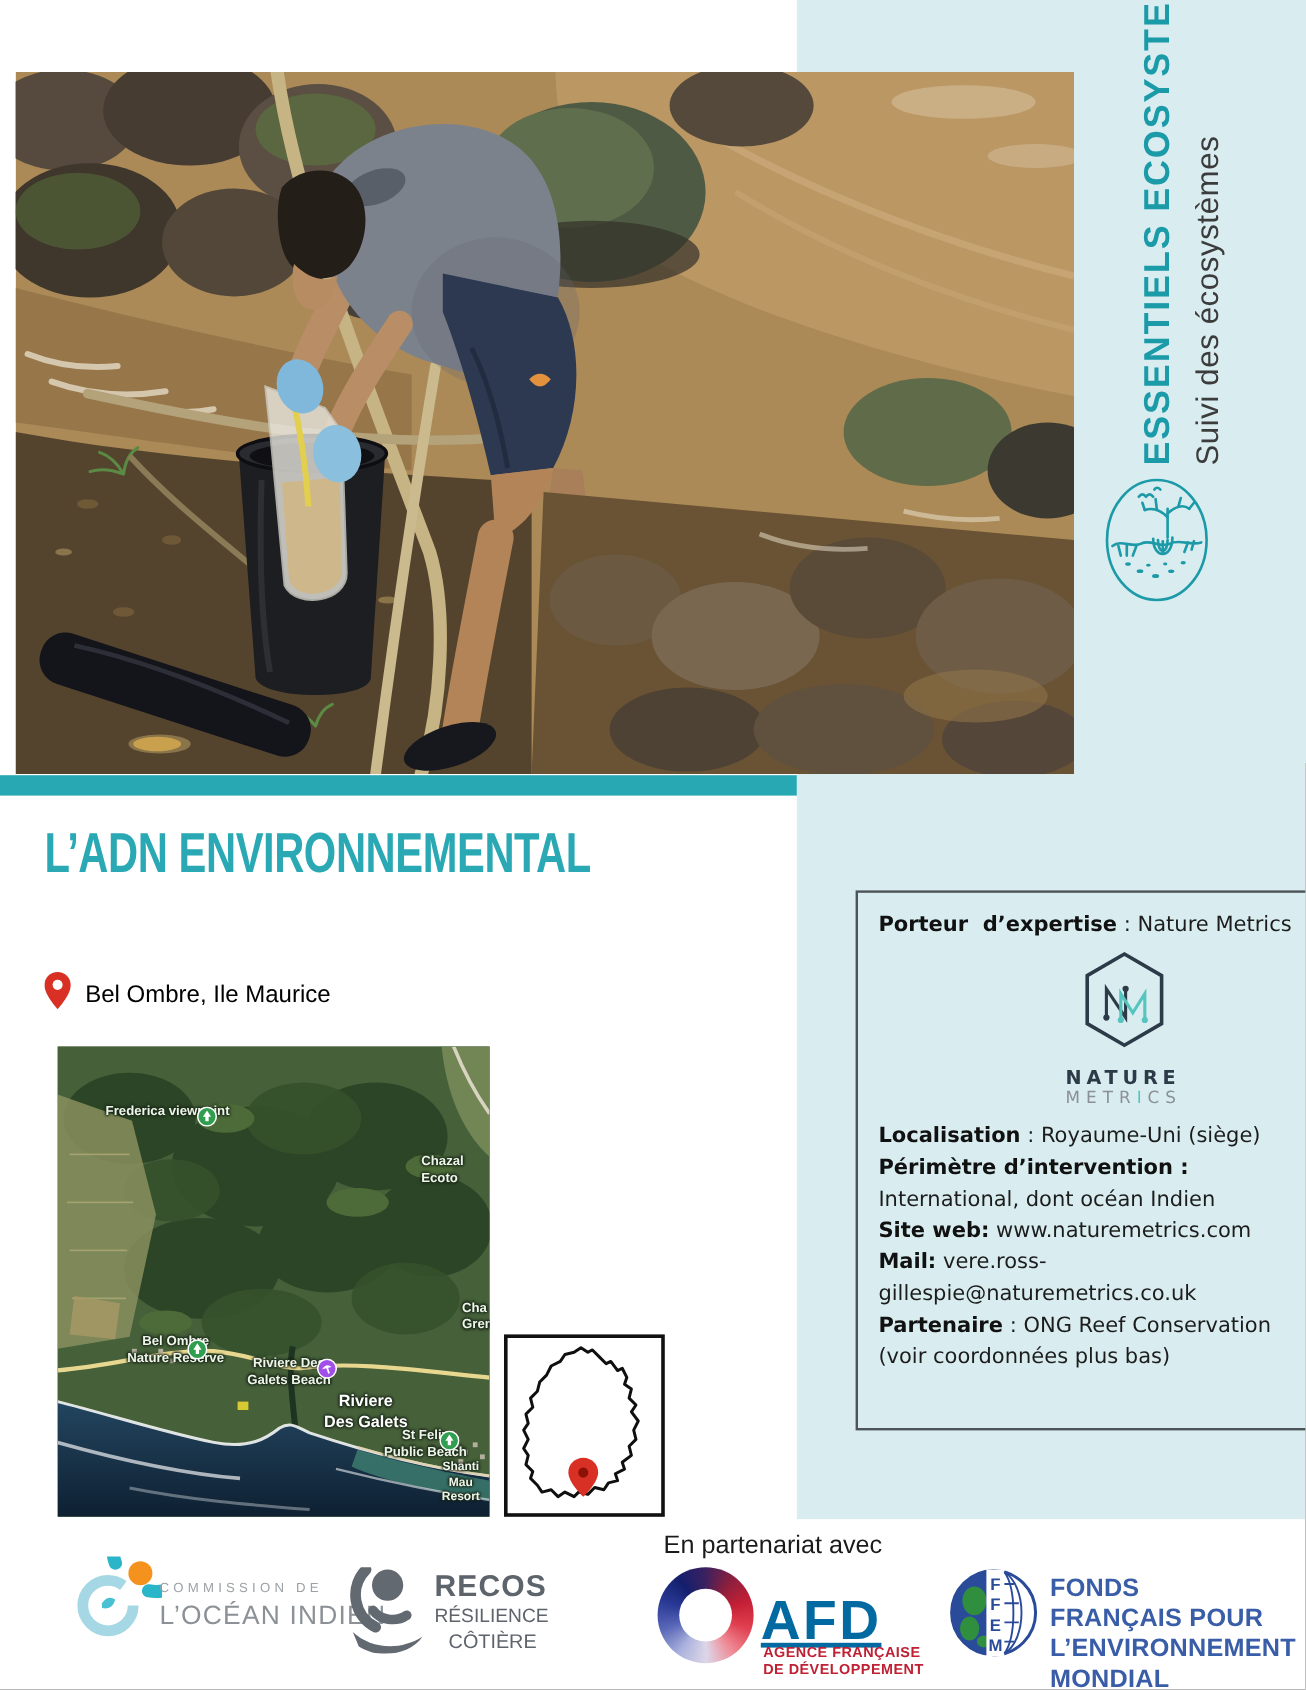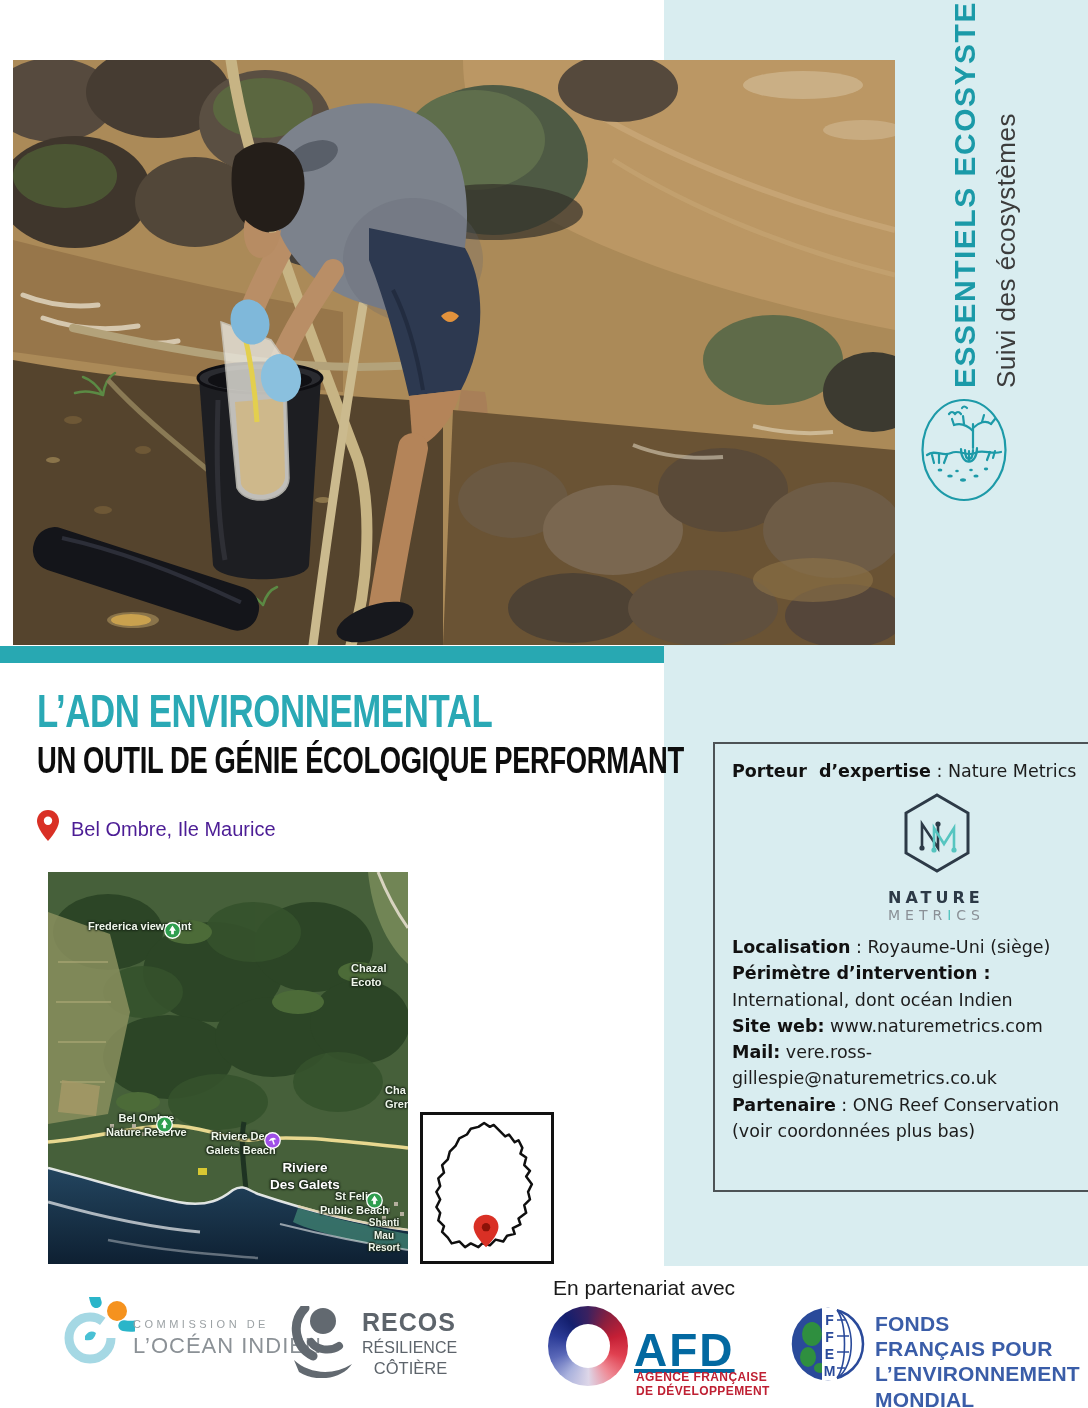--- a/index.html
+++ b/index.html
@@ -18,21 +18,21 @@
   
   .photo{left:13px;top:60px;width:882px;height:585px;}
   .teal-bar{left:0;top:646px;width:664px;height:17px;background:#28a8b2;}
 
   
   .main-title{left:37px;top:686px;color:#2aa9b5;font-size:47px;font-weight:bold;line-height:1.05;}
   .main-subtitle{left:37px;top:740px;color:#0d0d0d;font-size:37px;font-weight:bold;}
   .condensed{display:inline-block;transform:scaleX(.74);transform-origin:0 0;white-space:nowrap;letter-spacing:-.5px;}
 
   .location-row{left:37px;top:810px;display:flex;align-items:center;gap:12px;}
-  .location-label{font-size:20px;color:#4c1d95;padding-top:8px;}
+  .location-label{font-size:20px;color:#000000;padding-top:8px;}
 
   
   .map{left:48px;top:872px;width:360px;height:392px;overflow:hidden;background:#3f5a33;}
   .map svg{position:absolute;left:0;top:0;}
   .map-label{position:absolute;white-space:pre-line;color:#eef6ea;font-size:11px;font-weight:bold;
              text-shadow:0 1px 2px #1c291a,0 -1px 2px #1c291a,1px 0 2px #1c291a,-1px 0 2px #1c291a;
              line-height:1.25;text-align:center;}
   .map-label.town{font-size:13.5px;color:#ffffff;}
   .map-marker{position:absolute;}
 
@@ -200,23 +200,20 @@
     <ellipse cx="832" cy="556" rx="60" ry="32" fill="#55463a"></ellipse>
     <path d="M620,385 q40,16 90,12 M740,366 q40,10 80,6" stroke="#efe7d2" stroke-width="4" fill="none" opacity=".5"></path>
     <ellipse cx="800" cy="520" rx="60" ry="22" fill="#8d7347" opacity=".6"></ellipse>
   </svg>
 
   <div class="abs teal-bar"></div>
 
   <h1 class="abs main-title" style="margin:0;">
     <span class="condensed">L’ADN ENVIRONNEMENTAL</span>
   </h1>
-  <h2 class="abs main-subtitle" style="margin:0;">
-    <span class="condensed">UN OUTIL DE GÉNIE ÉCOLOGIQUE PERFORMANT</span>
-  </h2>
 
   <div class="abs location-row">
     <svg width="22" height="31" viewBox="0 0 22 31">
       <path d="M11,0 C4.9,0 0,4.9 0,11 C0,19 11,31 11,31 C11,31 22,19 22,11 C22,4.9 17.1,0 11,0 Z" fill="#d93025"></path>
       <circle cx="11" cy="10.7" r="4.2" fill="#fff"></circle>
     </svg>
     <span class="location-label">Bel Ombre, Ile Maurice</span>
   </div>
 
   <div class="abs map">

